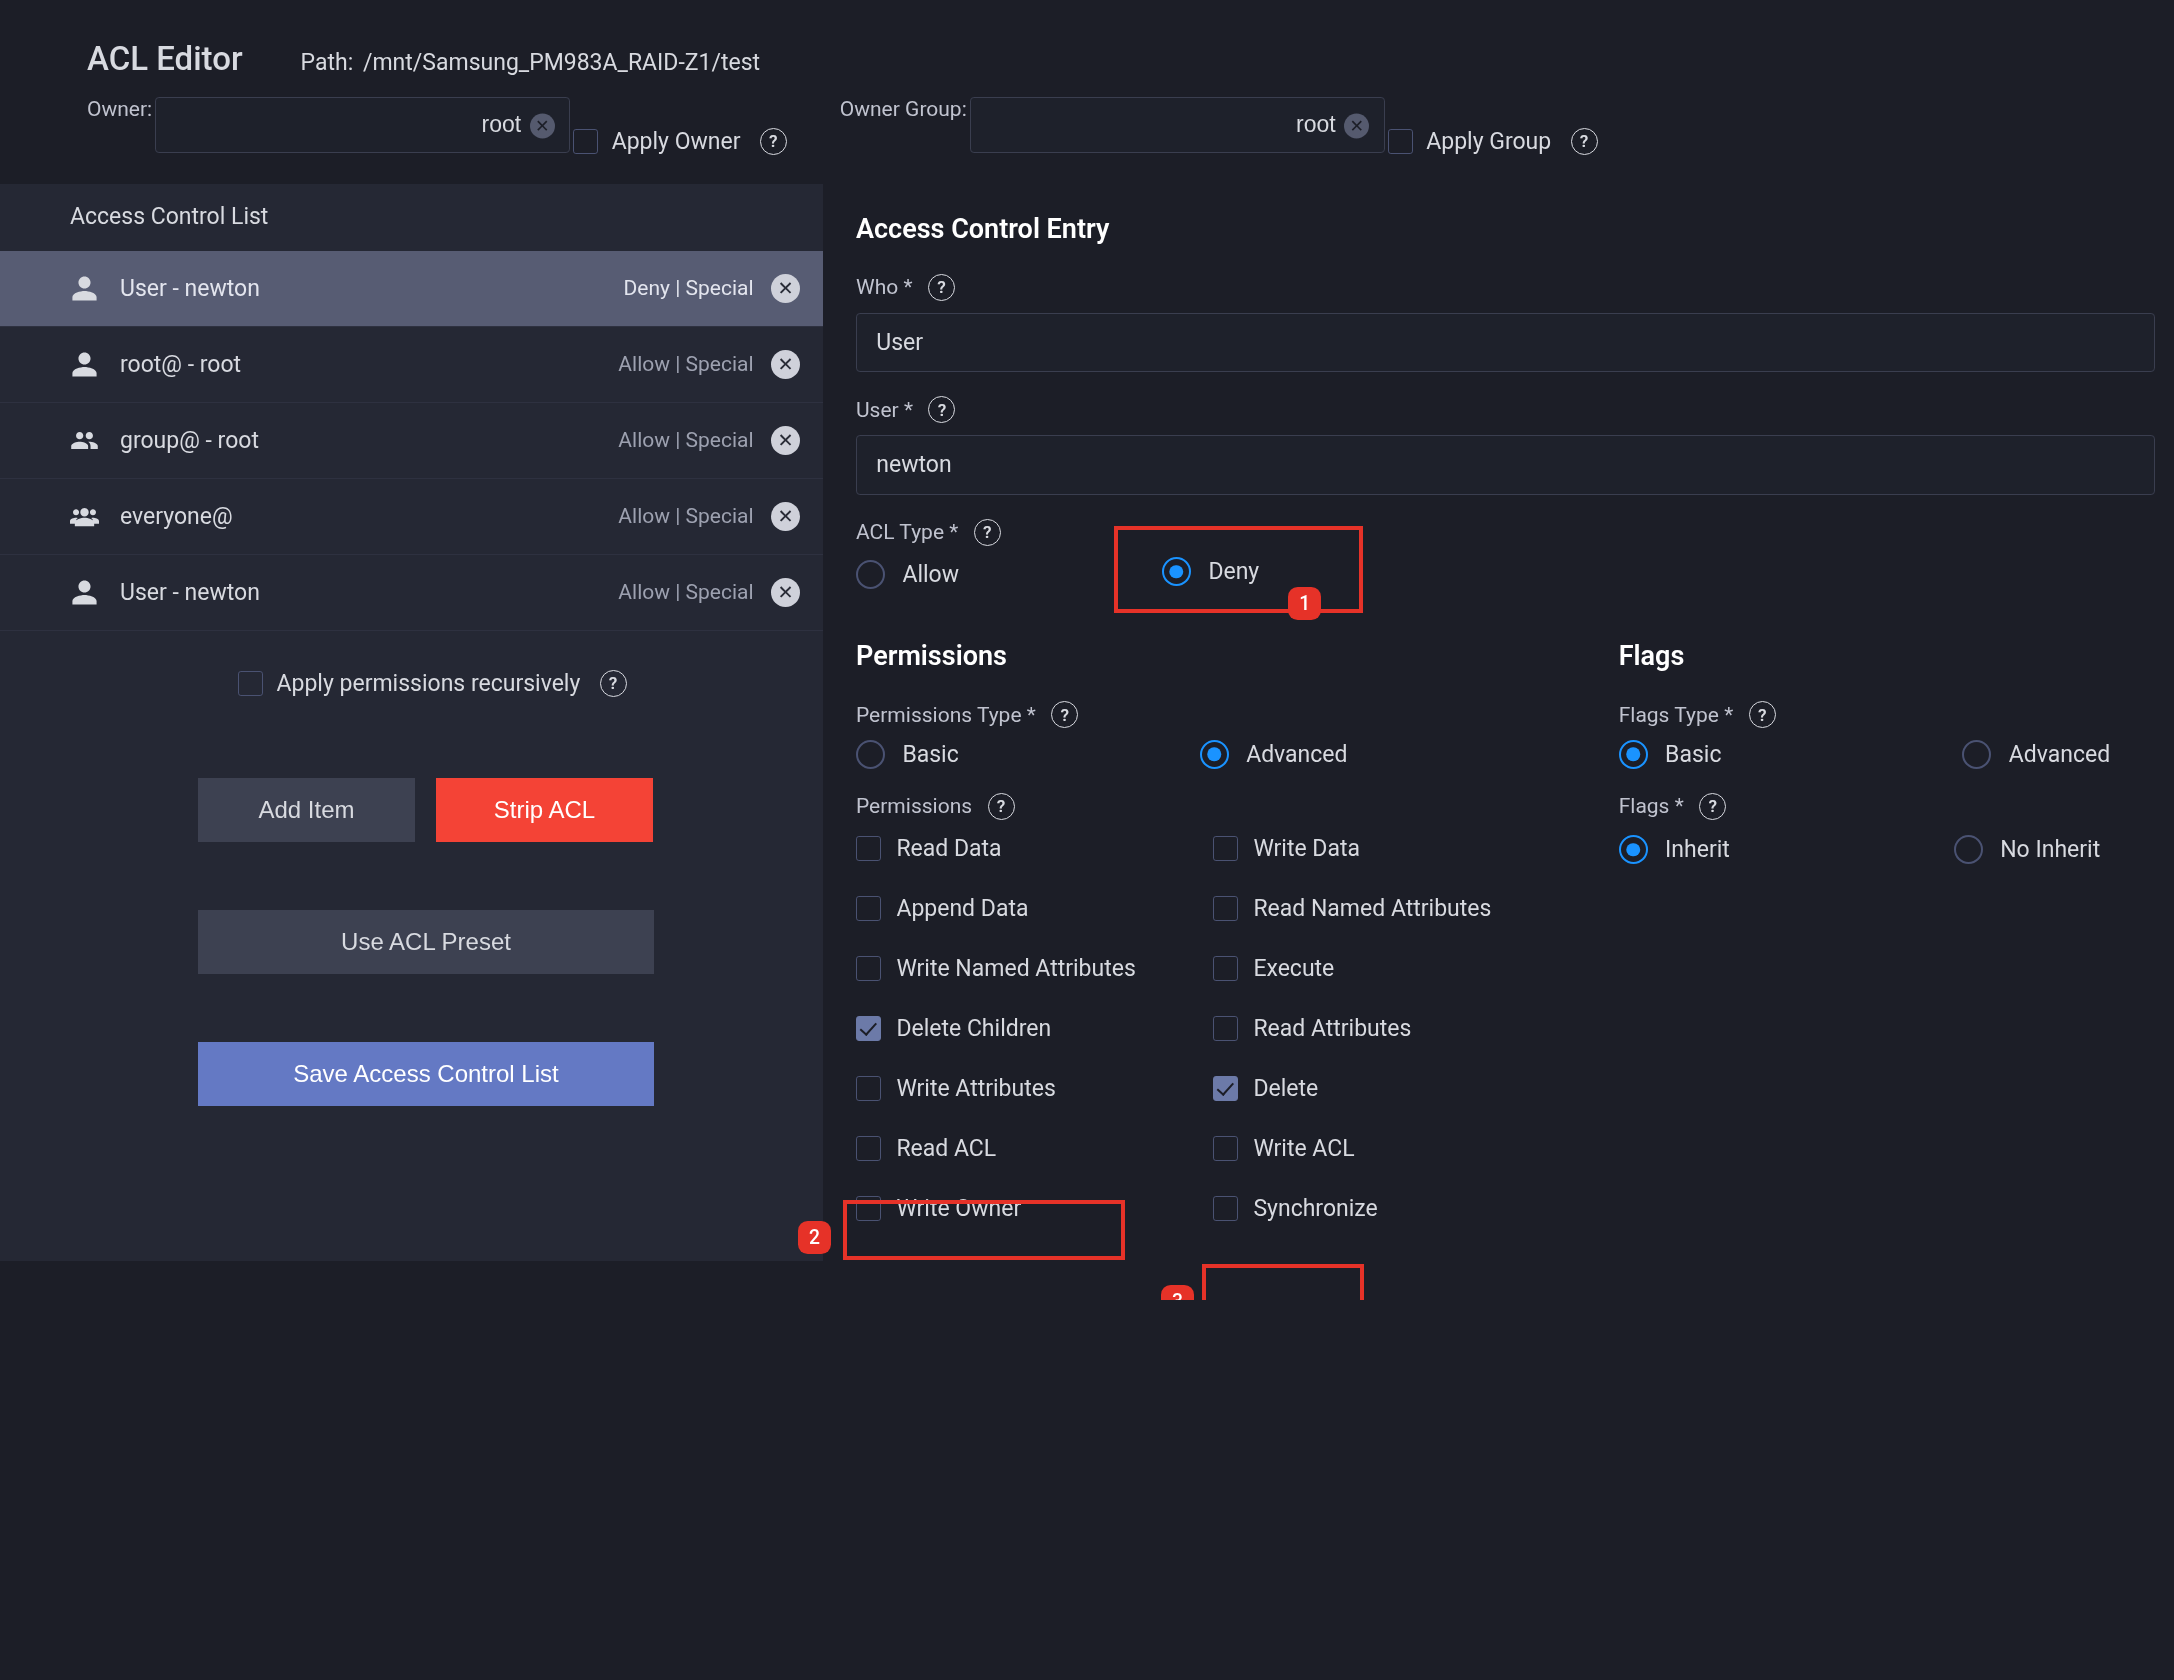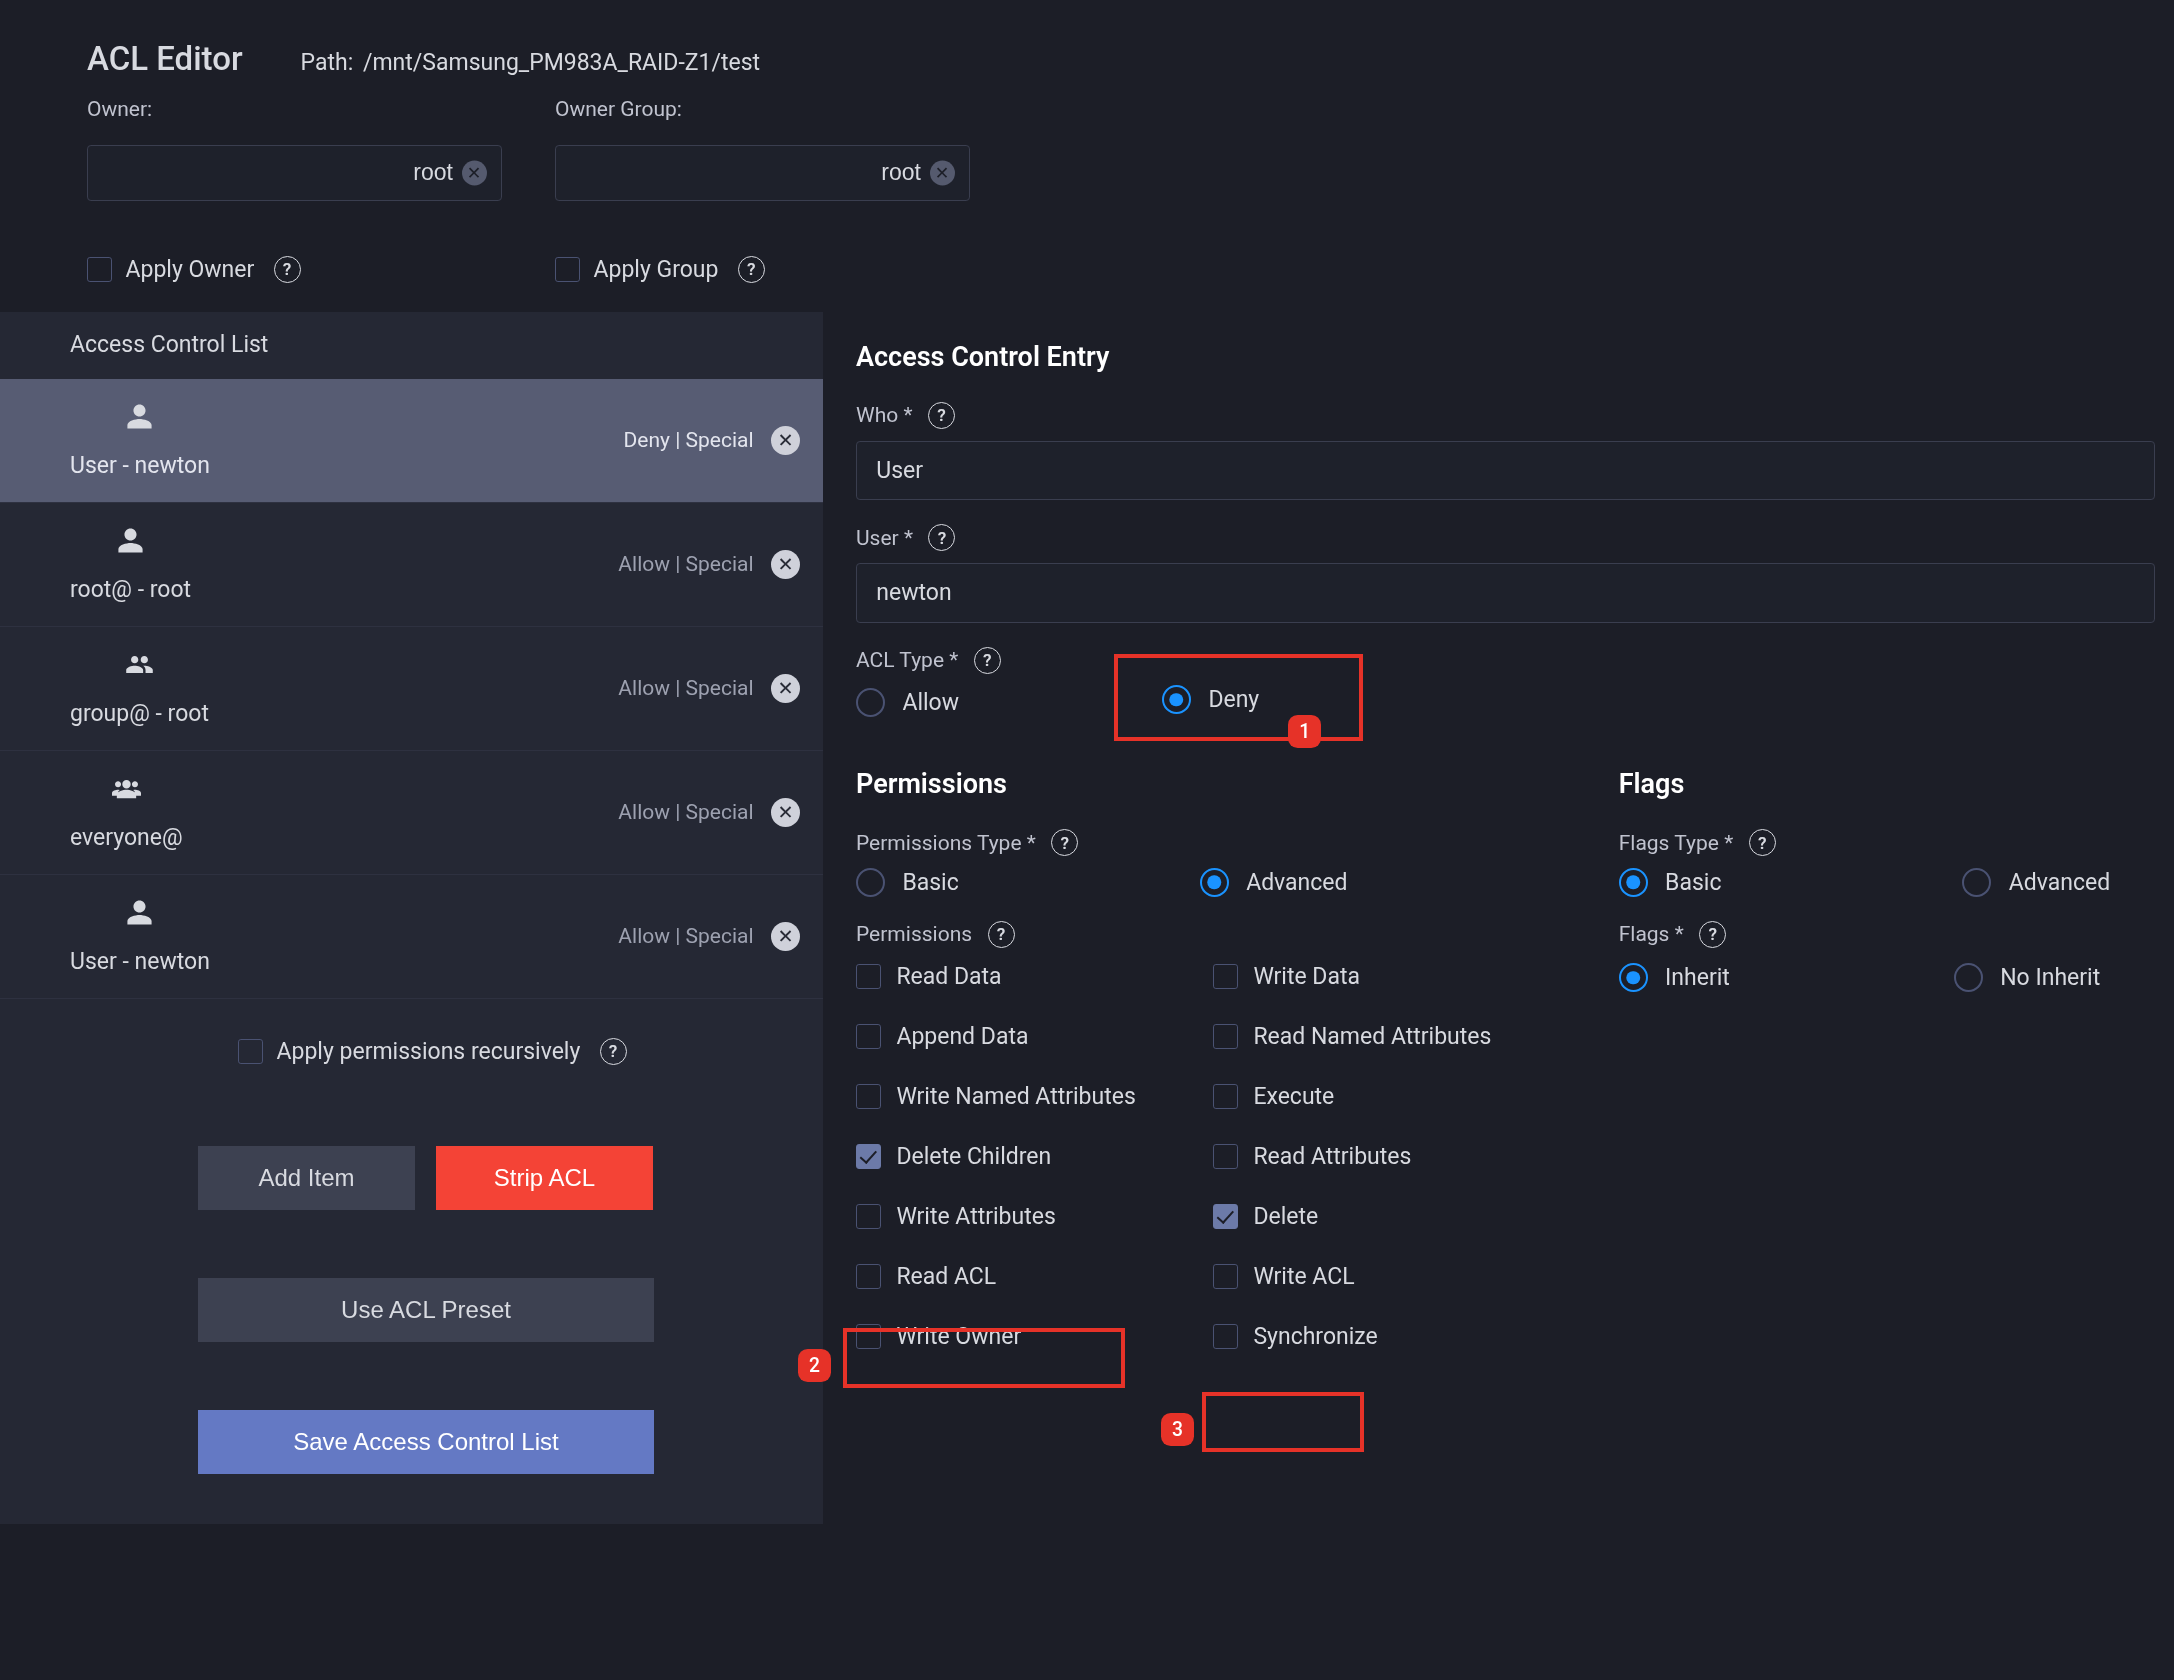--- a/index.html
+++ b/index.html
@@ -27,21 +27,21 @@
     font-size: 23px;
   }
   .page { padding: 9.7px 0 39px 0; }
 
   
   .header { padding: 29px 58px 29px 87px; }
   .header-row { display:flex; align-items:baseline; gap: 58px; }
   .title { font-size: 33px; font-weight: 500; color: var(--text); }
 
   .owner-row { display:flex; gap: 53px; margin-top: 19.3px; }
-  .owner-col { display:flex; flex-direction:column; gap: 24px; }
+  .owner-col { display:flex; flex-direction:row; gap: 3px; }
   .owner-label { font-size: 21px; color: var(--text-label); }
   .txtinput {
     background: var(--bg-input);
     border: 1px solid var(--border);
     color: var(--text);
     font-size: 23px;
     padding: 13.5px 48px 13.5px 19.3px;
     border-radius: 3.9px;
     width: 415px;
     position: relative;
@@ -82,21 +82,21 @@
   .left-title {
     padding: 19.3px 23px 19.3px 70px; font-size: 23px; color: var(--text);
     background: var(--bg-panel); border-bottom: 1px solid transparent;
   }
   .acl-item {
     display:flex; align-items:center; justify-content:space-between;
     padding: 23px 23px 23px 70px; border-bottom: 1px solid #2e3140;
     cursor:pointer;
   }
   .acl-item.selected { background: var(--bg-selected); }
-  .acl-item .left-part { display:flex; align-items:center; gap: 21px; flex-direction: column; }
+  .acl-item .left-part { display:flex; align-items:center; gap: 21px; }
   .acl-item .right-part { display:flex; align-items:center; gap: 17.4px; color: var(--text-dim); font-size:21px; }
   .acl-label { font-size: 23px; color: var(--text); }
   .acl-item.selected .acl-label,
   .acl-item.selected .right-part { color: #e3e5ee; }
   .icon { display:inline-flex; }
   .acl-close {
     width: 29px; height: 29px; border-radius:50%;
     background: #cfd1da; color: #2a2d38;
     display:flex; align-items:center; justify-content:center;
     font-size: 19.3px; cursor:pointer;

